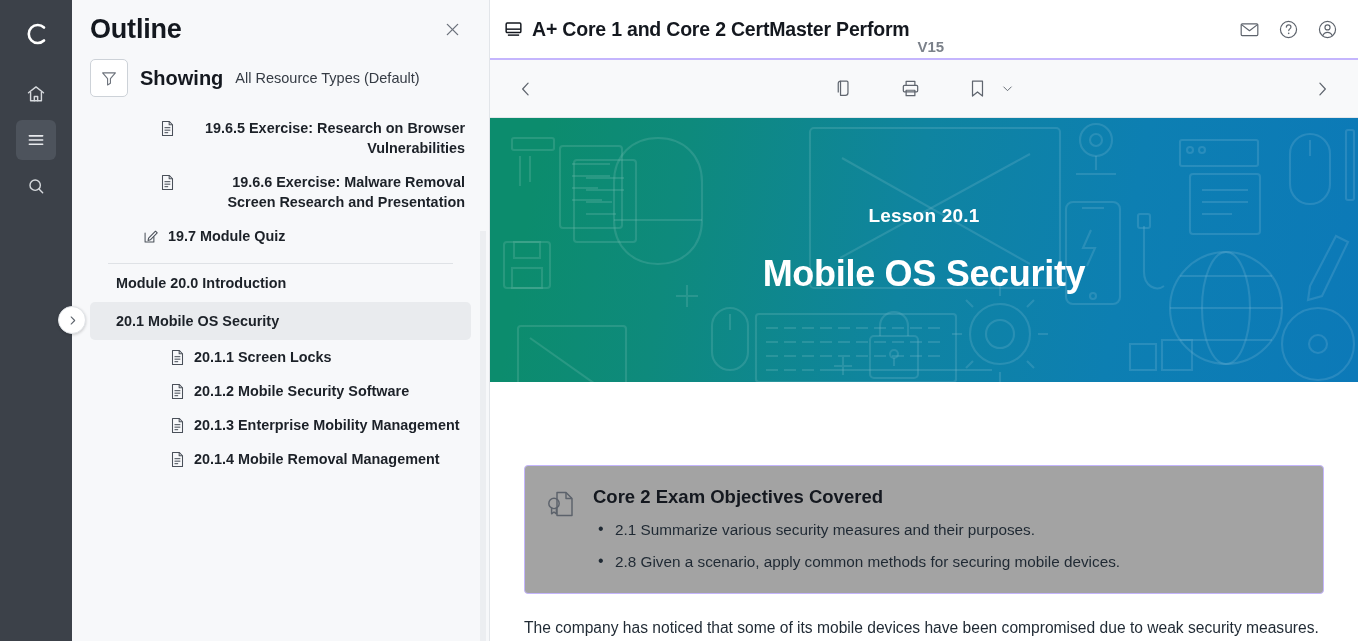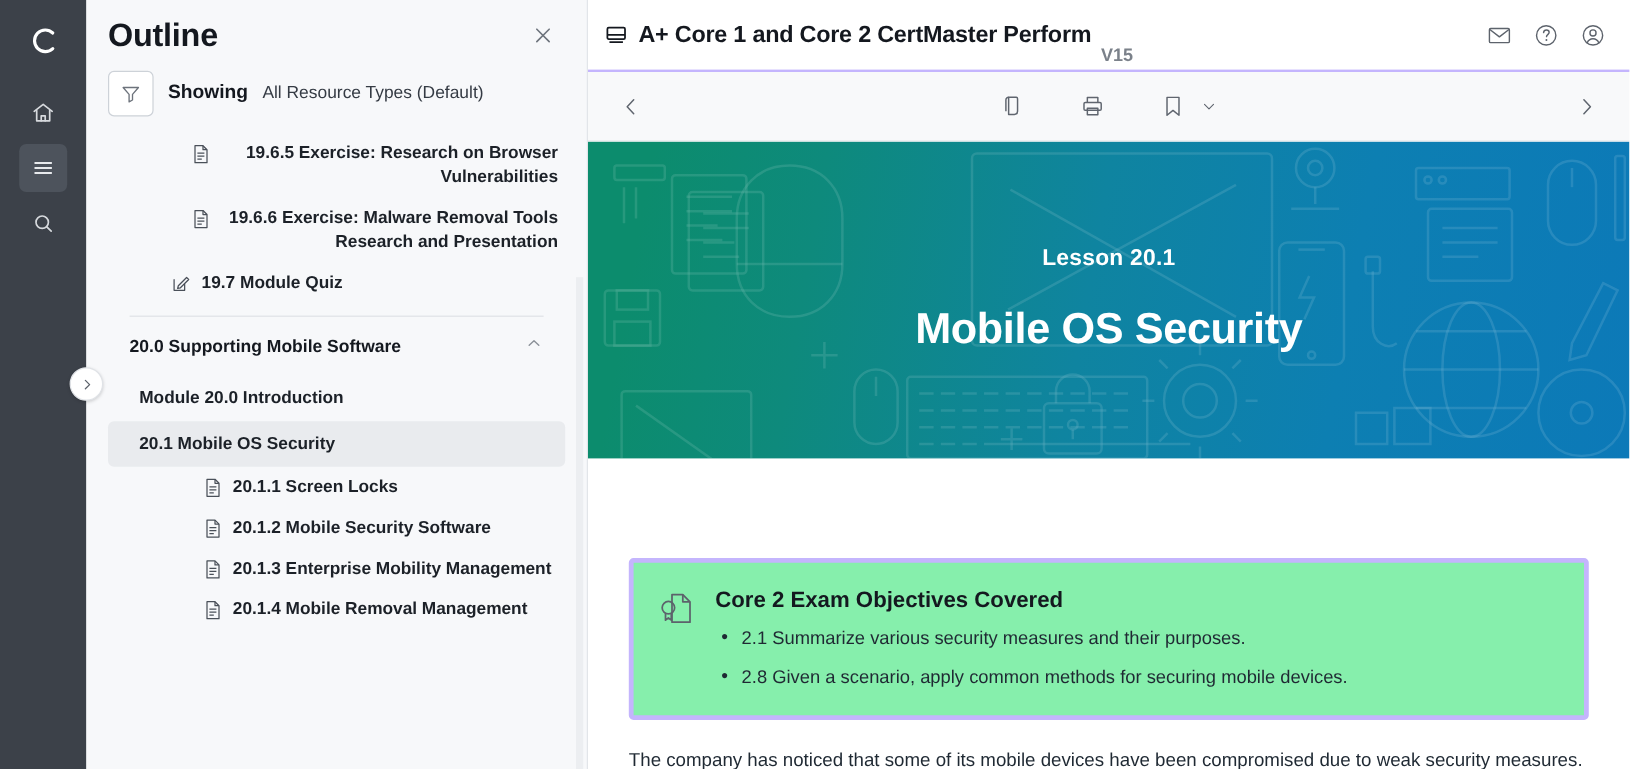--- a/index.html
+++ b/index.html
@@ -53,21 +53,21 @@
   }
   .filter-row {
     display: flex; align-items: center; gap: 12px;
     padding: 8px 18px 14px 18px;
   }
   .filter-box {
     width: 38px; height: 38px; border: 1px solid #cdd2d8; border-radius: 5px;
     background: #fff; display: flex; align-items: center; justify-content: center;
     cursor: pointer;
   }
-  .showing-label { font-size: 16px; font-weight: bold; color: #14181f; }
+  .showing-label { font-size: 20px; font-weight: bold; color: #14181f; }
   .showing-value { font-size: 14.5px; color: #353b44; }
 
   .outline-scroll {
     flex: 1; overflow: hidden; position: relative;
     padding-bottom: 4px;
   }
   .tree { padding: 0 18px 0 18px; }
 
   .node {
     display: flex; align-items: flex-start; gap: 8px;
@@ -145,22 +145,22 @@
     font-size: 19px; font-weight: bold; color: #ffffff; letter-spacing: .2px;
     margin-bottom: 26px;
   }
   .hero-title {
     position: relative; z-index: 2;
     font-size: 36px; font-weight: bold; color: #ffffff; letter-spacing: -0.3px;
   }
 
   .objectives {
     margin: 83px 34px 0 34px;
-    border: 4px solid #c4b5fd; border-radius: 4px;
-    background: #86efac;
+    border: 1px solid #c4b5fd; border-radius: 4px;
+    background: #a3a3a3;
     padding: 20px 22px 20px 20px;
     display: flex; gap: 14px;
   }
   .obj-icon { flex: 0 0 34px; padding-top: 2px; color: #5c626b; }
   .obj-title { font-size: 18.5px; font-weight: bold; color: #14181f; margin-bottom: 11px; }
   .obj-list { list-style: none; }
   .obj-list li {
     font-size: 15.3px; color: #1f2933; line-height: 22px;
     padding-left: 22px; position: relative; margin-bottom: 10px;
   }
@@ -248,44 +248,36 @@
         <div class="node lvl-leaf">
           <span class="node-icon">
             <svg width="15" height="17" viewBox="0 0 18 20" fill="none" stroke="currentColor" stroke-width="1.25" stroke-linejoin="round">
               <path d="M3 1.5h8l4 4v13H3z"></path>
                 <path d="M11 1.5v4h4"></path>
                 <path d="M5.4 9h7"></path>
                 <path d="M5.4 12h7"></path>
                 <path d="M5.4 15h4.4"></path>
             </svg>
           </span>
-          <span class="node-text">19.6.6 Exercise: Malware Removal Tools Research and Presentation</span>
+          <span class="node-text">19.6.6 Exercise: Malware Removal Screen Research and Presentation</span>
         </div>
 
 
         <div class="node lvl-quiz">
           <span class="node-icon">
             <svg width="16" height="16" viewBox="0 0 20 20" fill="none" stroke="currentColor" stroke-width="1.3" stroke-linejoin="round" stroke-linecap="round">
               <path d="M2.6 6.4V17.4h11V11"></path>
                 <path d="M7 12.6l8.6-8.6 2.2 2.2-8.6 8.6-2.9.7z"></path>
             </svg>
           </span>
           <span class="node-text">19.7 Module Quiz</span>
         </div>
 
         <div class="section-sep"></div>
 
-        <div class="section-head">
-          <span class="section-title">20.0 Supporting Mobile Software</span>
-          <span class="chev">
-            <svg width="16" height="16" viewBox="0 0 24 24" fill="none" stroke="currentColor" stroke-width="1.8" stroke-linecap="round" stroke-linejoin="round">
-              <path d="M6 14.5 12 9l6 5.5"></path>
-            </svg>
-          </span>
-        </div>
 
         <div class="node lvl-lesson">
           <span class="node-text">Module 20.0 Introduction</span>
         </div>
 
         <div class="node lvl-lesson selected">
           <span class="node-text">20.1 Mobile OS Security</span>
         </div>
 
         <div class="node lvl-sub">

